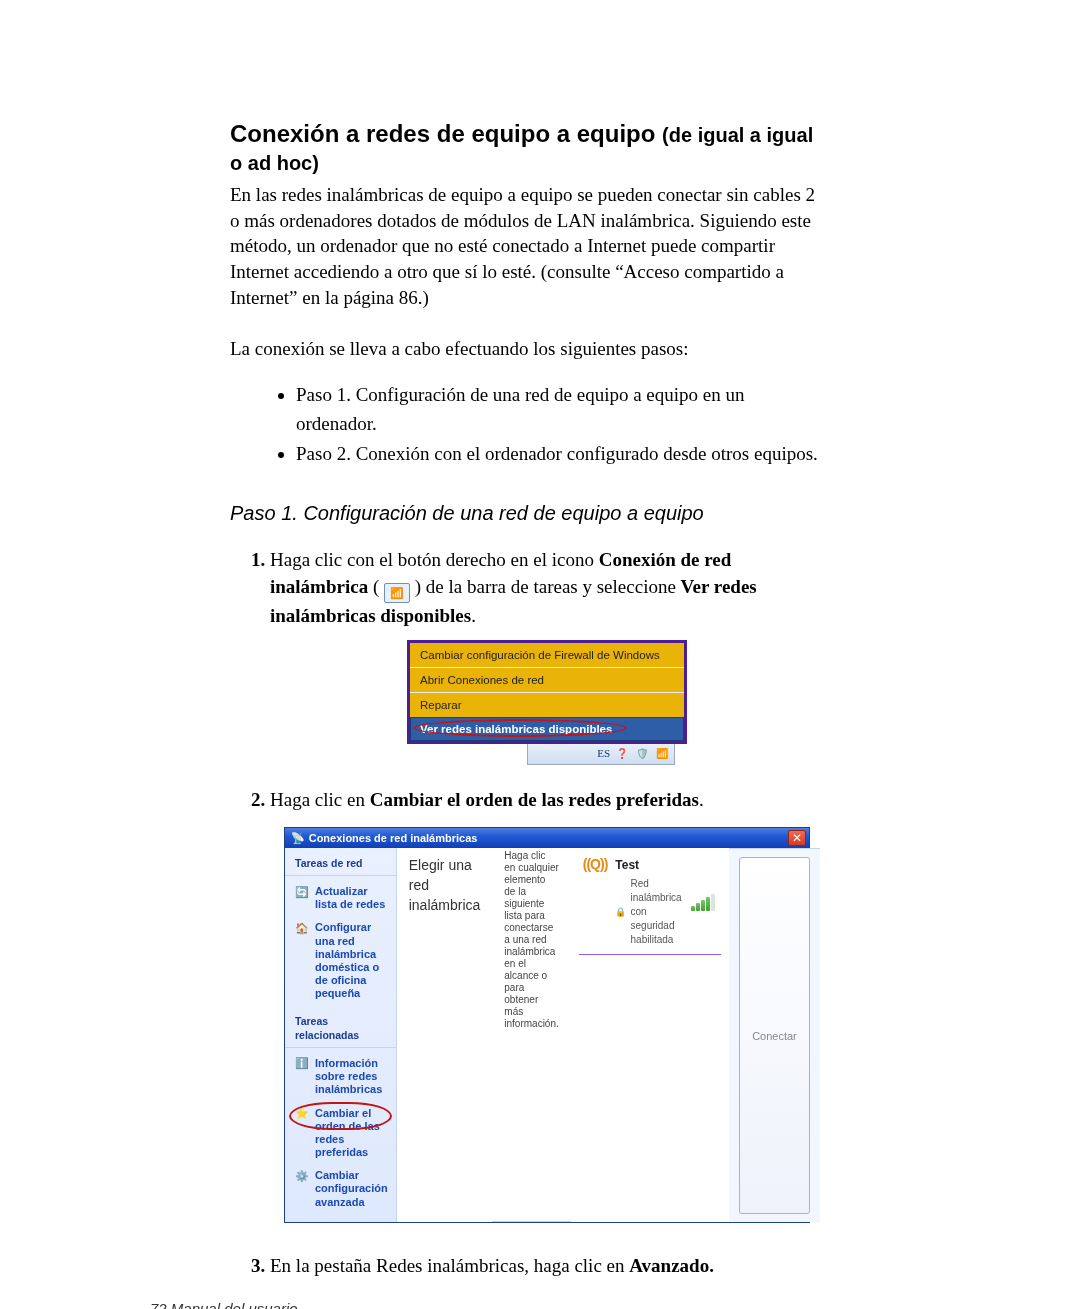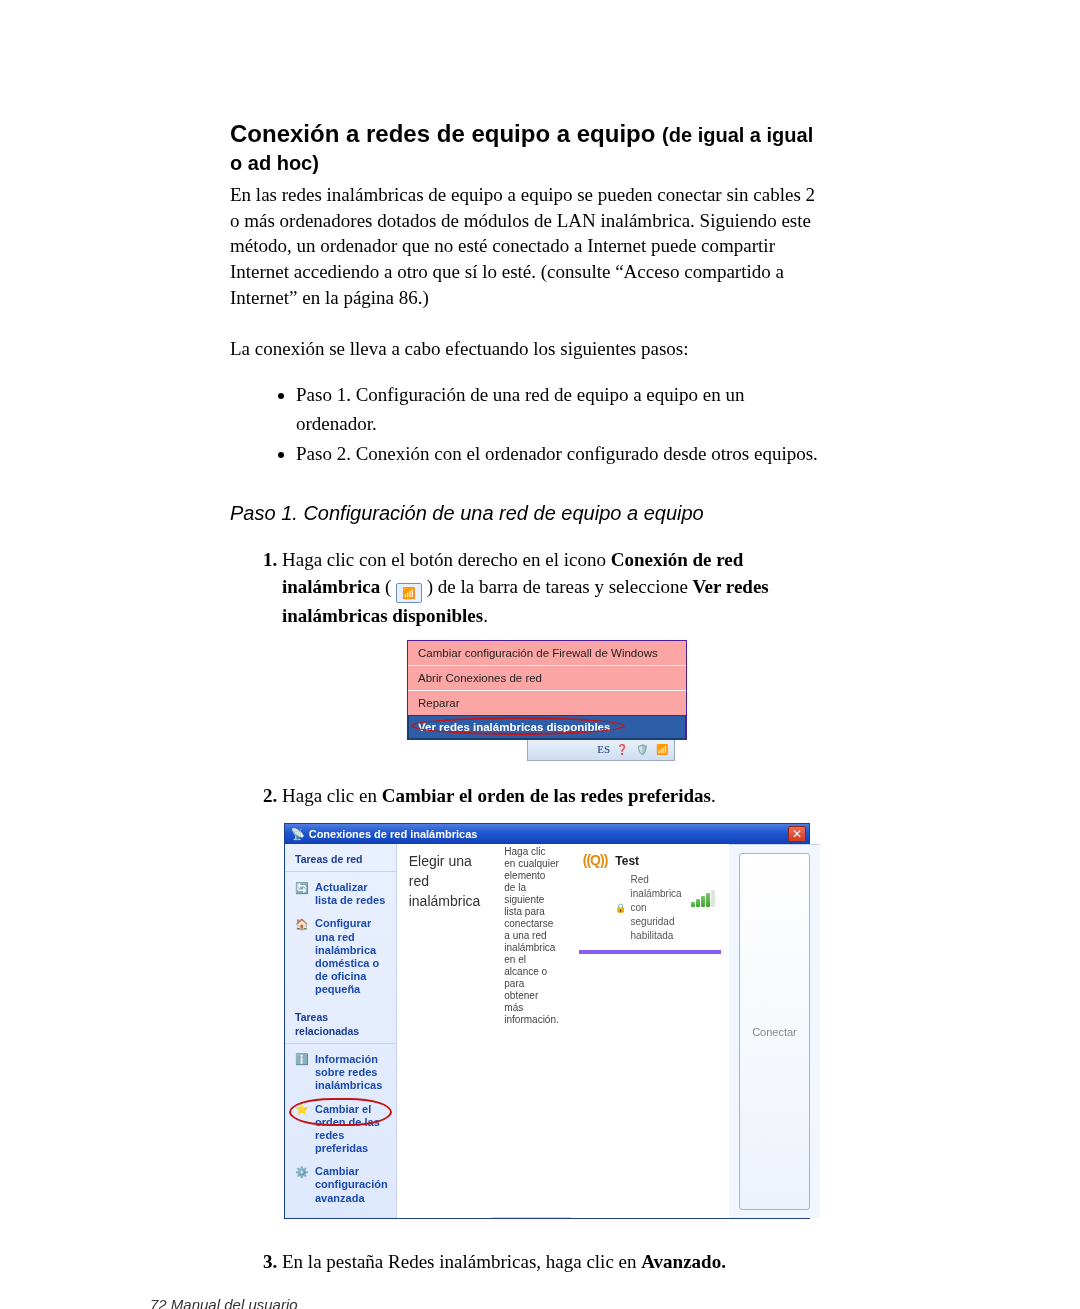--- a/index.html
+++ b/index.html
@@ -40,21 +40,21 @@
   ul.steps {
     margin: 0 0 20px 0;
     padding: 0 0 0 66px;
   }
   ul.steps li {
     font-size: 19px;
     line-height: 1.55;
     list-style: disc;
   }
   ol.proc {
-    margin: 12px;
+    margin: 0;
     padding: 0 0 0 40px;
   }
   ol.proc > li {
     font-size: 19px;
     line-height: 1.4;
     margin-bottom: 22px;
   }
   ol.proc > li::marker {
     font-weight: 700;
   }
@@ -78,22 +78,22 @@
     content: "📶";
   }
 
   
   .ctx-wrap {
     margin: 10px auto 20px auto;
     width: 280px;
     position: relative;
   }
   .ctx-menu {
-    border: 1px solid #4c1d95;
-    background: #fca5a5;
+    border: 3px solid #4c1d95;
+    background: #eab308;
     font-family: Tahoma, Arial, sans-serif;
     font-size: 11.5px;
     color: #222;
   }
   .ctx-menu .mi {
     padding: 4px 10px;
     border-top: 1px solid #eceff4;
   }
   .ctx-menu .mi:first-child { border-top: none; }
   .ctx-menu .mi.sel {
@@ -242,21 +242,21 @@
   .net-list {
     padding: 4px 8px 0 8px;
     flex: 1;
     min-height: 160px;
   }
   .net-item {
     display: flex;
     align-items: flex-start;
     gap: 8px;
     padding: 5px 4px 7px 4px;
-    border-bottom: 4px solid #8b5cf6;
+    border-bottom: 1px solid #8b5cf6;
   }
   .net-item .broadcast {
     font-size: 14px;
     color: #e68a10;
     font-weight: 700;
     width: 26px;
     text-align: center;
     line-height: 1;
   }
   .net-item .broadcast::after { content:"((Q))"; letter-spacing:-1px; }

